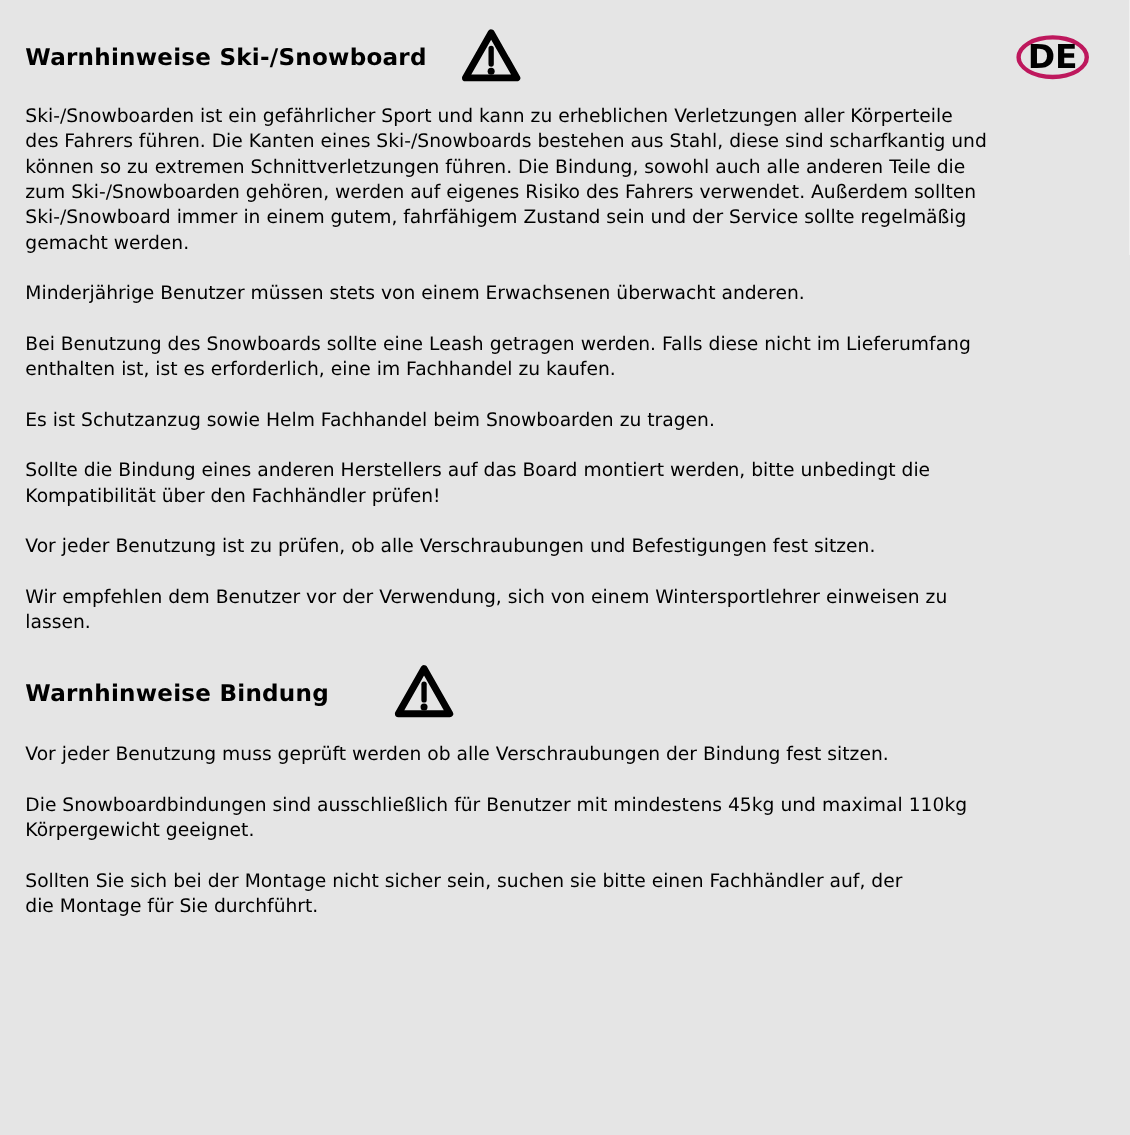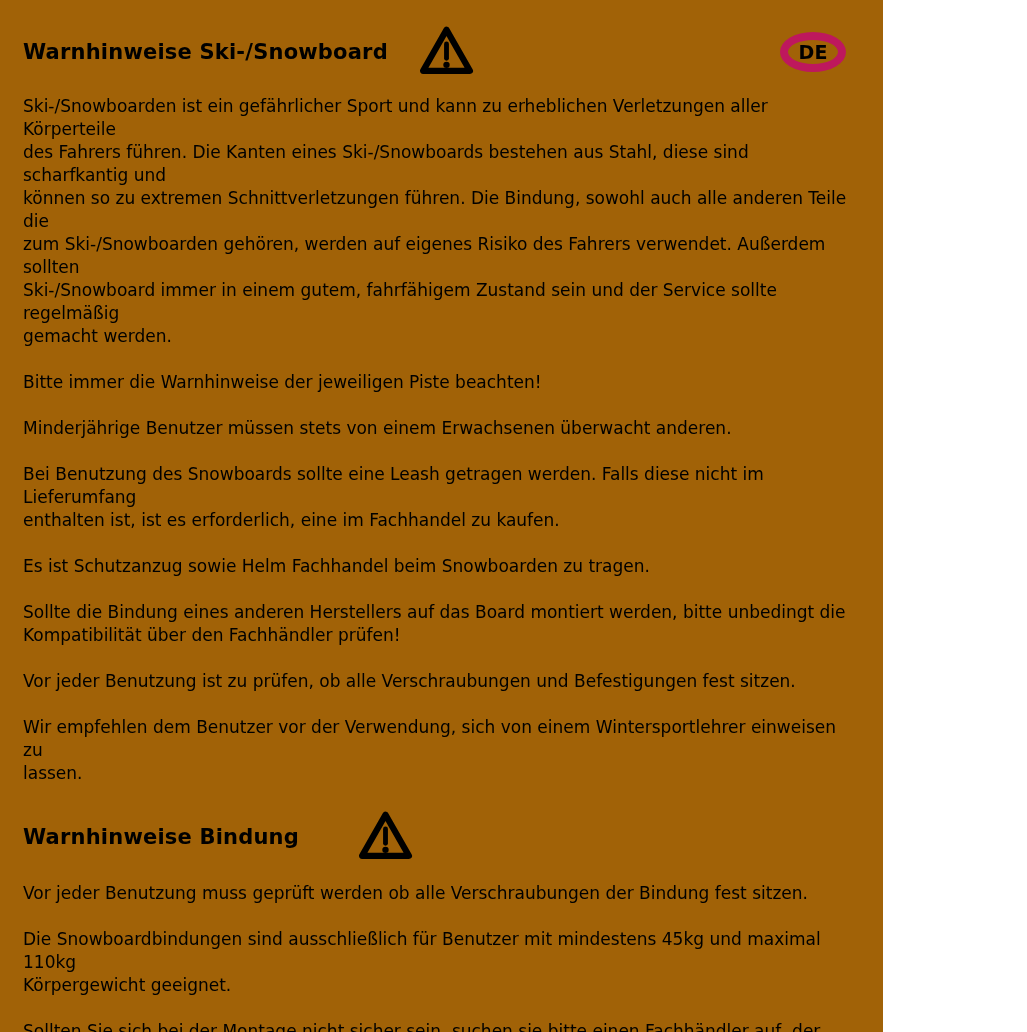--- a/index.html
+++ b/index.html
@@ -3,23 +3,23 @@
 <meta charset="utf-8">
 <style>
   * { margin: 0; padding: 0; box-sizing: border-box; }
   html, body {
     background: #ffffff;
     font-family: "DejaVu Sans", "Liberation Sans", sans-serif;
     color: #000000;
   }
   .page {
     position: relative;
-    width: 883px;
+    width: 1027px;
     height: 1032px;
-    background: #a16207;
+    background: #e5e5e5;
     padding: 23px 24px 0 23px;
     overflow: hidden;
   }
   .header-row {
     display: flex;
     align-items: center;
     margin-bottom: 14px;
   }
   .header-row.second {
     margin-top: 18px;
@@ -36,26 +36,26 @@
     display: inline-flex;
     margin-left: 30px;
     flex: 0 0 auto;
   }
   .header-row.second .warn-icon { margin-left: 18px; }
   .lang-badge {
     margin-left: auto;
     margin-right: 13px;
     width: 66px;
     height: 40px;
-    border: 8px solid #be185d;
+    border: 4px solid #be185d;
     border-radius: 50%;
     display: flex;
     align-items: center;
     justify-content: center;
-    font-size: 19px;
+    font-size: 30px;
     font-weight: bold;
     flex: 0 0 auto;
   }
   .body-text p {
     font-size: 17px;
     line-height: 23px;
     margin: 0 0 23px 0;
     white-space: pre-line;
     letter-spacing: 0px;
   }
@@ -79,21 +79,20 @@
     </span>
   </div>
 
   <div class="body-text">
     <p>Ski-/Snowboarden ist ein gefährlicher Sport und kann zu erheblichen Verletzungen aller Körperteile
 des Fahrers führen. Die Kanten eines Ski-/Snowboards bestehen aus Stahl, diese sind scharfkantig und
 können so zu extremen Schnittverletzungen führen. Die Bindung, sowohl auch alle anderen Teile die
 zum Ski-/Snowboarden gehören, werden auf eigenes Risiko des Fahrers verwendet. Außerdem sollten
 Ski-/Snowboard immer in einem gutem, fahrfähigem Zustand sein und der Service sollte regelmäßig
 gemacht werden.</p>
-    <p>Bitte immer die Warnhinweise der jeweiligen Piste beachten!</p>
     <p>Minderjährige Benutzer müssen stets von einem Erwachsenen überwacht anderen.</p>
     <p>Bei Benutzung des Snowboards sollte eine Leash getragen werden. Falls diese nicht im Lieferumfang
 enthalten ist, ist es erforderlich, eine im Fachhandel zu kaufen.</p>
     <p>Es ist Schutzanzug sowie Helm Fachhandel beim Snowboarden zu tragen.</p>
     <p>Sollte die Bindung eines anderen Herstellers auf das Board montiert werden, bitte unbedingt die
 Kompatibilität über den Fachhändler prüfen!</p>
     <p>Vor jeder Benutzung ist zu prüfen, ob alle Verschraubungen und Befestigungen fest sitzen.</p>
     <p>Wir empfehlen dem Benutzer vor der Verwendung, sich von einem Wintersportlehrer einweisen zu
 lassen.</p>
   </div>

